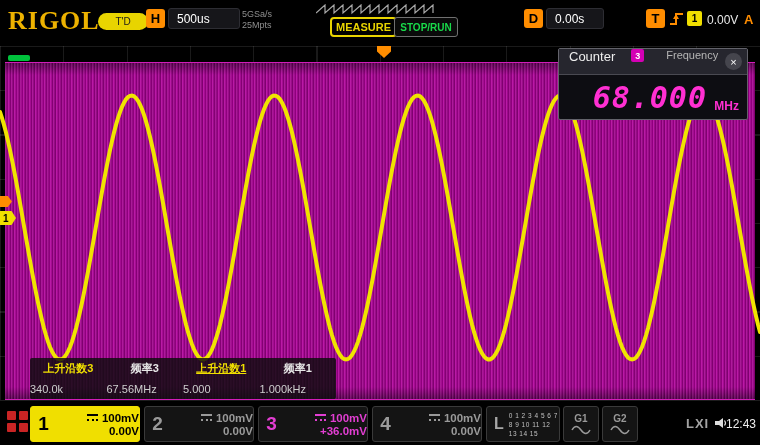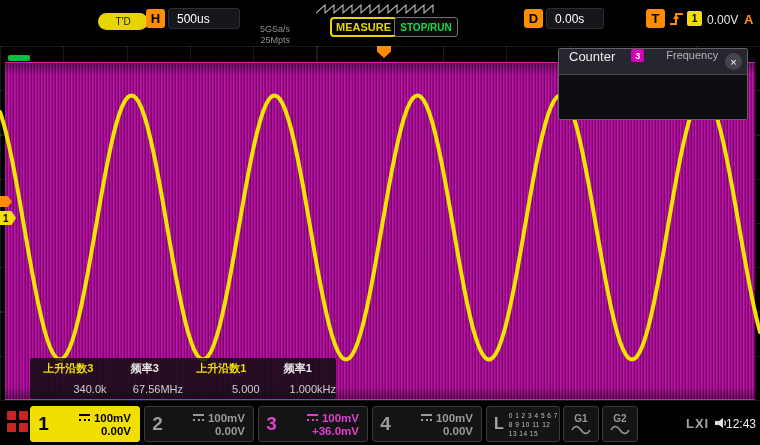--- a/index.html
+++ b/index.html
@@ -15,21 +15,21 @@
         display:flex;align-items:center;justify-content:center;}
   .obox{position:absolute;top:9px;width:19px;height:19px;background:#ff8d00;color:#000;
         font-weight:bold;font-size:13px;border-radius:3px;
         display:flex;align-items:center;justify-content:center;}
   .h-box{left:146px;} .d-box{left:524px;} .t-box{left:646px;}
   .dark-val{position:absolute;top:8px;height:21px;background:#16161a;border:1px solid #2d2d33;
         border-radius:3px;color:#fff;font-size:12px;display:flex;align-items:center;
         padding:0 0 0 8px;box-sizing:border-box;}
   .tb-box{left:168px;width:72px;}
   .d-val{left:546px;width:58px;}
-  .rates{position:absolute;left:242px;top:24px;width:48px;text-align:right;color:#8f8f8f;
+  .rates{position:absolute;left:242px;top:9px;width:48px;color:#8f8f8f;
         font-size:9px;line-height:11px;}
   .zigzag{position:absolute;left:316px;top:4px;}
   .measure-btn{position:absolute;left:318px;top:17px;width:67px;height:20px;background:#000;
         border:2px solid #e8d400;border-radius:4px;color:#e8d400;font-size:11px;font-weight:bold;
         display:flex;align-items:center;justify-content:center;box-sizing:border-box;cursor:pointer;margin-left:12px;}
   .stoprun-btn{position:absolute;left:394px;top:17px;width:64px;height:20px;background:#0a0a0a;
         border:1px solid #707070;border-radius:3px;color:#19d94a;font-size:10px;font-weight:bold;
         display:flex;align-items:center;justify-content:center;box-sizing:border-box;cursor:pointer;}
   .trig-slope-icon{position:absolute;left:668px;top:9px;}
   .trig-src-badge{position:absolute;left:687px;top:11px;width:15px;height:15px;background:#f0df00;
@@ -75,35 +75,35 @@
   .counter-body{position:relative;height:46px;}
   .counter-value{position:absolute;right:40px;top:5px;font-family:"DejaVu Sans Mono",monospace;
         font-style:italic;font-weight:bold;font-size:30px;color:#ff2fd2;letter-spacing:1px;}
   .counter-unit{position:absolute;right:8px;top:24px;color:#ff2fd2;font-size:12px;font-weight:bold;}
 
   
   .meas{position:absolute;left:30px;top:312px;width:306px;height:41px;background:rgba(12,12,12,0.82);
         border-radius:2px;display:grid;grid-template-columns:repeat(4,1fr);grid-template-rows:1fr 1fr;
         align-items:center;}
   .meas-label{font-size:11px;text-align:center;font-weight:bold;}
-  .meas-value{font-size:11px;color:#cfcfcf;text-align:right;}
+  .meas-value{font-size:11px;color:#cfcfcf;text-align:left;}
 
   
   .bottombar{position:absolute;left:0;top:400px;width:760px;height:45px;background:#000;
         border-top:1px solid #1c1c1c;}
   .menu-icon{position:absolute;left:7px;top:10px;width:21px;height:21px;cursor:pointer;}
   .menu-icon::before{content:"";position:absolute;left:0;top:0;width:9px;height:9px;background:#c92424;
         border-radius:1px;box-shadow:12px 0 0 #c92424, 0 12px 0 #c92424, 12px 12px 0 #c92424;}
   .ch-box{position:absolute;top:5px;width:110px;height:36px;background:#141414;
         border:1px solid #3a3a3a;border-radius:3px;box-sizing:border-box;display:flex;cursor:pointer;}
   .ch-box.active{background:#f0df00;border-color:#f0df00;color:#000 !important;}
   .ch1{left:30px;} .ch2{left:144px;} .ch3{left:258px;} .ch4{left:372px;}
   .ch-num{width:25px;font-size:19px;font-weight:bold;display:flex;align-items:center;justify-content:center;}
   .ch-info{flex:1;display:flex;flex-direction:column;justify-content:center;align-items:flex-end;
-        padding-right:8px;gap:1px;font-size:11.5px;font-weight:bold;}
+        gap:1px;font-size:11.5px;font-weight:bold;}
   .ch-scale-row{display:flex;align-items:center;gap:4px;}
   .dc-icon{width:11px;height:7px;border-top:2px solid currentColor;border-bottom:2px dotted currentColor;
         box-sizing:border-box;}
   .digital-box{position:absolute;left:486px;top:5px;width:74px;height:36px;background:#141414;
         border:1px solid #3a3a3a;border-radius:3px;box-sizing:border-box;display:flex;
         align-items:center;cursor:pointer;color:#a8a8a8;}
   .digital-l{font-size:16px;font-weight:bold;margin:0 5px 0 7px;}
   .digital-rows{font-size:6.5px;line-height:9px;letter-spacing:0.5px;color:#c0c0c0;}
   .gen-box{position:absolute;top:5px;width:36px;height:36px;background:#141414;border:1px solid #3a3a3a;
         border-radius:3px;box-sizing:border-box;display:flex;flex-direction:column;align-items:center;
@@ -113,20 +113,21 @@
   .lxi{position:absolute;left:686px;top:15px;color:#a3a3a3;font-size:13px;font-weight:bold;letter-spacing:1px;}
   .speaker{position:absolute;left:714px;top:15px;}
   .clock{position:absolute;right:4px;top:16px;color:#eee;font-size:12px;}
 </style>
 </head>
 <body>
 
 <div class="scope">
 
   <div class="topbar">
+    <span class="logo">RIGOL</span>
     <span class="td-badge">T'D</span>
 
     <span class="obox h-box">H</span>
     <span class="dark-val tb-box">500us</span>
     <span class="rates">
       <span>5GSa/s</span><br>
       <span>25Mpts</span>
     </span>
 
     <svg class="zigzag" width="118" height="11" viewBox="0 0 118 11">
@@ -164,26 +165,30 @@
 
     <div class="counter">
       <div class="counter-header">
         <span class="counter-title">Counter</span>
         <span class="counter-src">3</span>
         <span class="counter-mode">Frequency</span>
         <span class="counter-close">
           <span>×</span>
         </span>
       </div>
+      <div class="counter-body">
+        <span class="counter-value" style="color: rgb(255, 47, 210);">68.000</span>
+        <span class="counter-unit" style="color: rgb(255, 47, 210);">MHz</span>
+      </div>
     </div>
 
     <div class="meas">
       <span class="meas-label" style="color: rgb(240, 223, 0);">上升沿数3</span>
       <span class="meas-label" style="color: rgb(232, 232, 232);">频率3</span>
-      <span class="meas-label" style="color: rgb(240, 223, 0);">上升沿数1</span>
+      <span class="meas-label" style="color: rgb(240, 223, 0); text-decoration: underline;">上升沿数1</span>
       <span class="meas-label" style="color: rgb(232, 232, 232);">频率1</span>
       <span class="meas-value">340.0k</span>
       <span class="meas-value">67.56MHz</span>
       <span class="meas-value">5.000</span>
       <span class="meas-value">1.000kHz</span>
     </div>
   </div>
 
   <div class="bottombar">
     <div class="menu-icon"></div>

